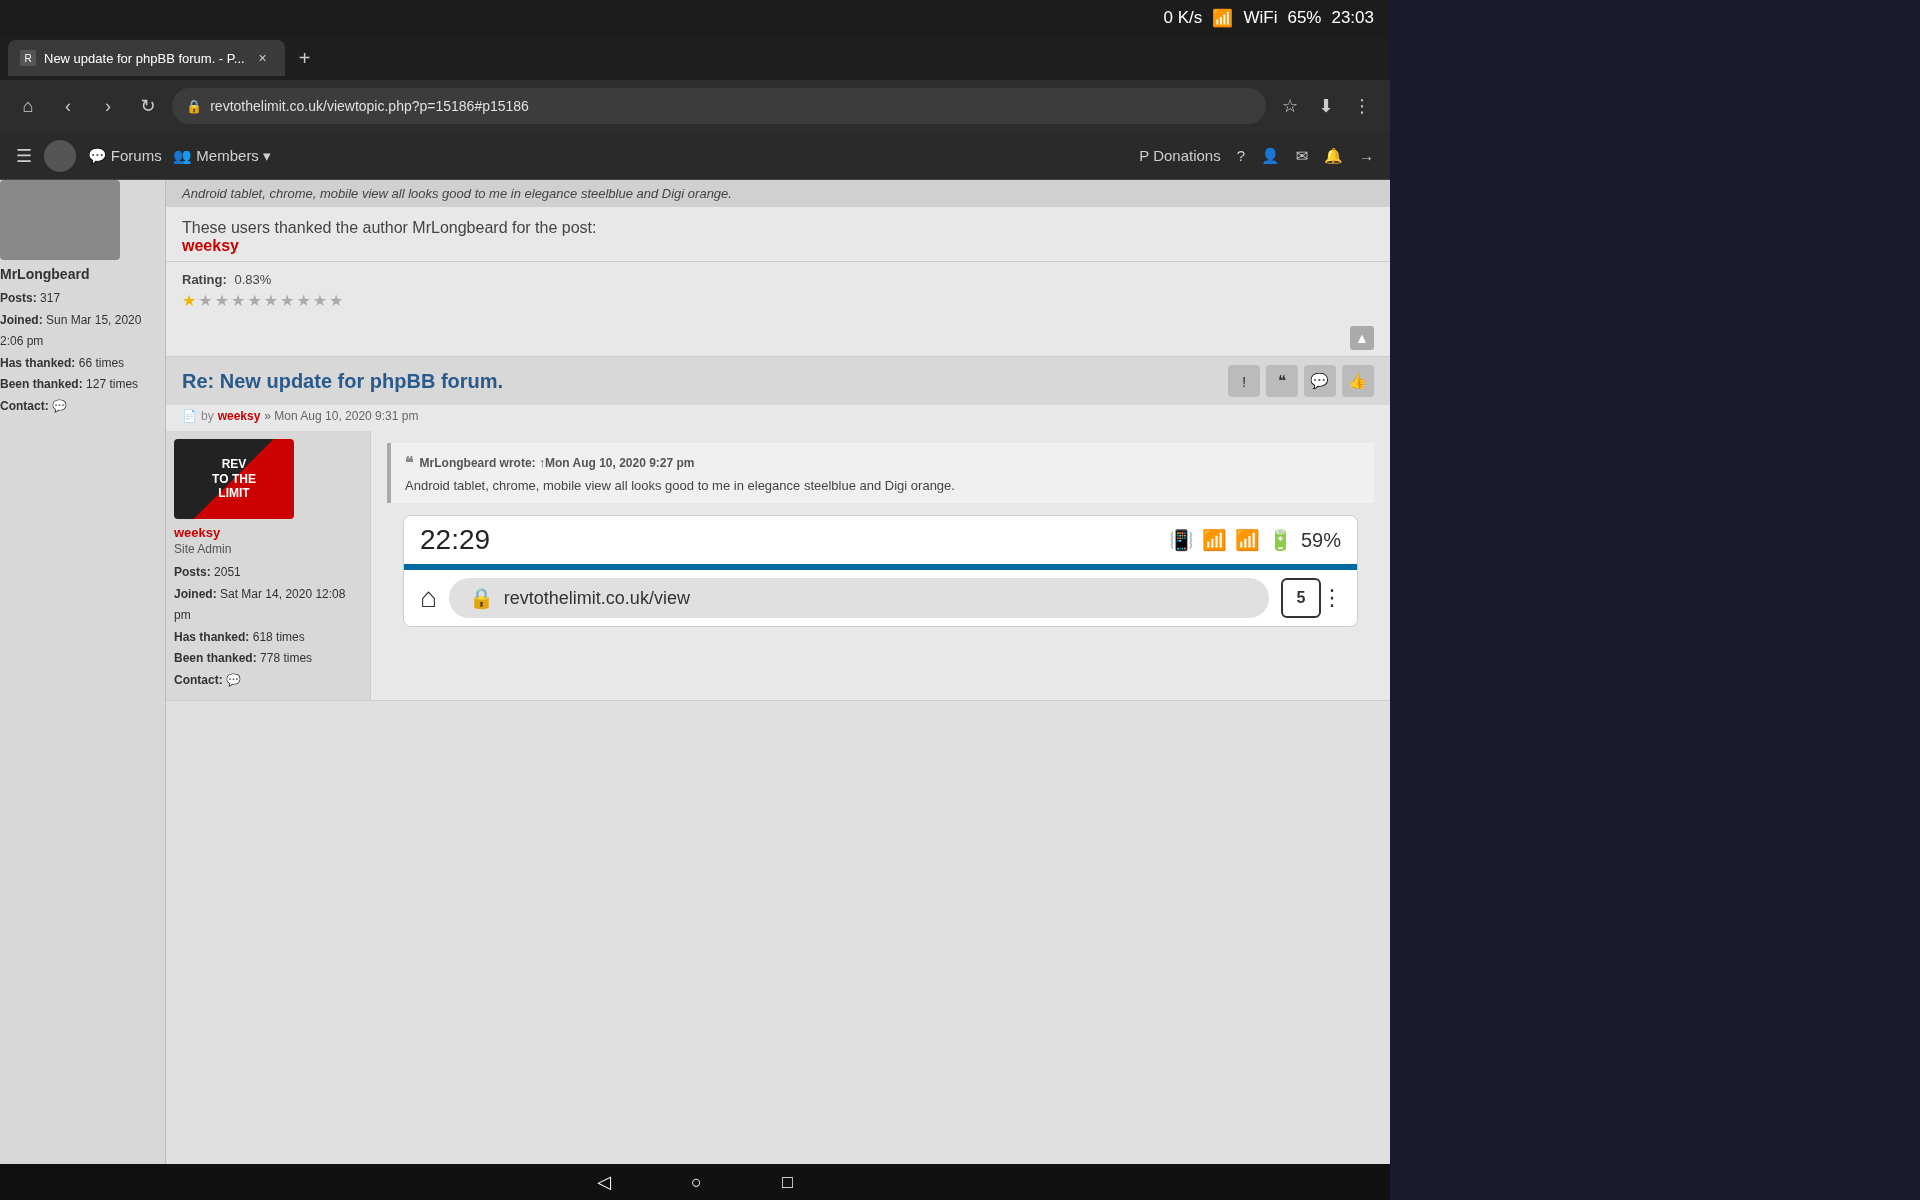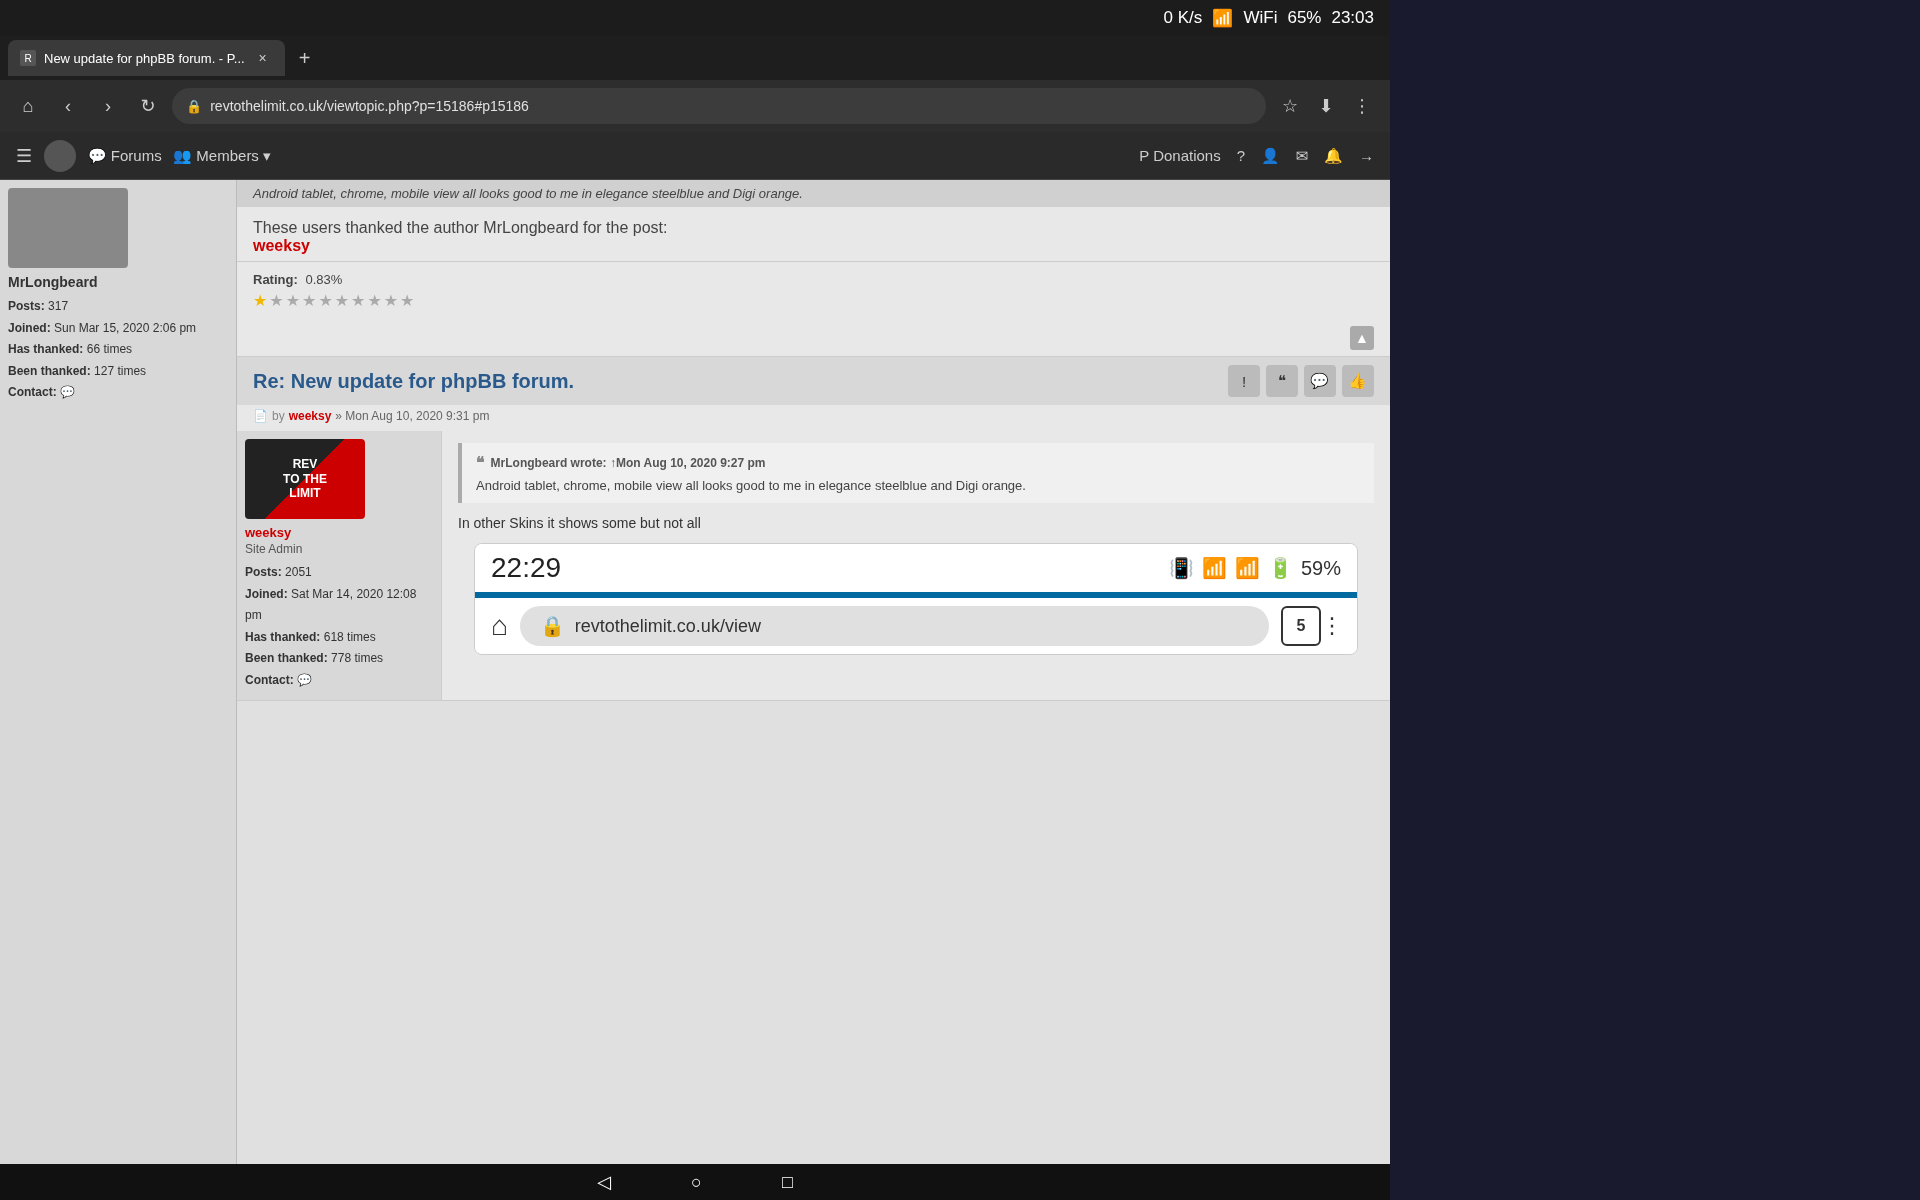--- a/index.html
+++ b/index.html
@@ -182,23 +182,22 @@
 
     
     .main-content {
       display: flex;
       background: #e8e8e8;
       height: calc(1200px - 36px - 44px - 52px - 48px - 36px);
     }
 
     
     .sidebar {
-      width: 237px;
+      width: 166px;
       background: #d8d8d8;
-      padding: 8px;
       border-right: 1px solid #bbb;
       flex-shrink: 0;
     }
 
     .avatar-large {
       width: 120px;
       height: 80px;
       background: #888;
       border-radius: 4px;
       margin-bottom: 6px;
@@ -685,21 +684,20 @@
         </div>
 
         <div class="post2-body">
           <div class="quote-block">
             <div class="quote-header">
               <span class="quote-mark">❝</span>
               <span>MrLongbeard wrote: ↑Mon Aug 10, 2020 9:27 pm</span>
             </div>
             <div class="quote-text">Android tablet, chrome, mobile view all looks good to me in elegance steelblue and Digi orange.</div>
           </div>
-          <div class="post2-text">In other Skins it shows some but not all</div>
 
           <div class="phone-screenshot">
             <div class="phone-status-bar">
               <div class="phone-time">22:29</div>
               <div class="phone-icons">
                 <span>📳</span>
                 <span>📶</span>
                 <span>📶</span>
                 <span>🔋</span>
                 <span>59%</span>

